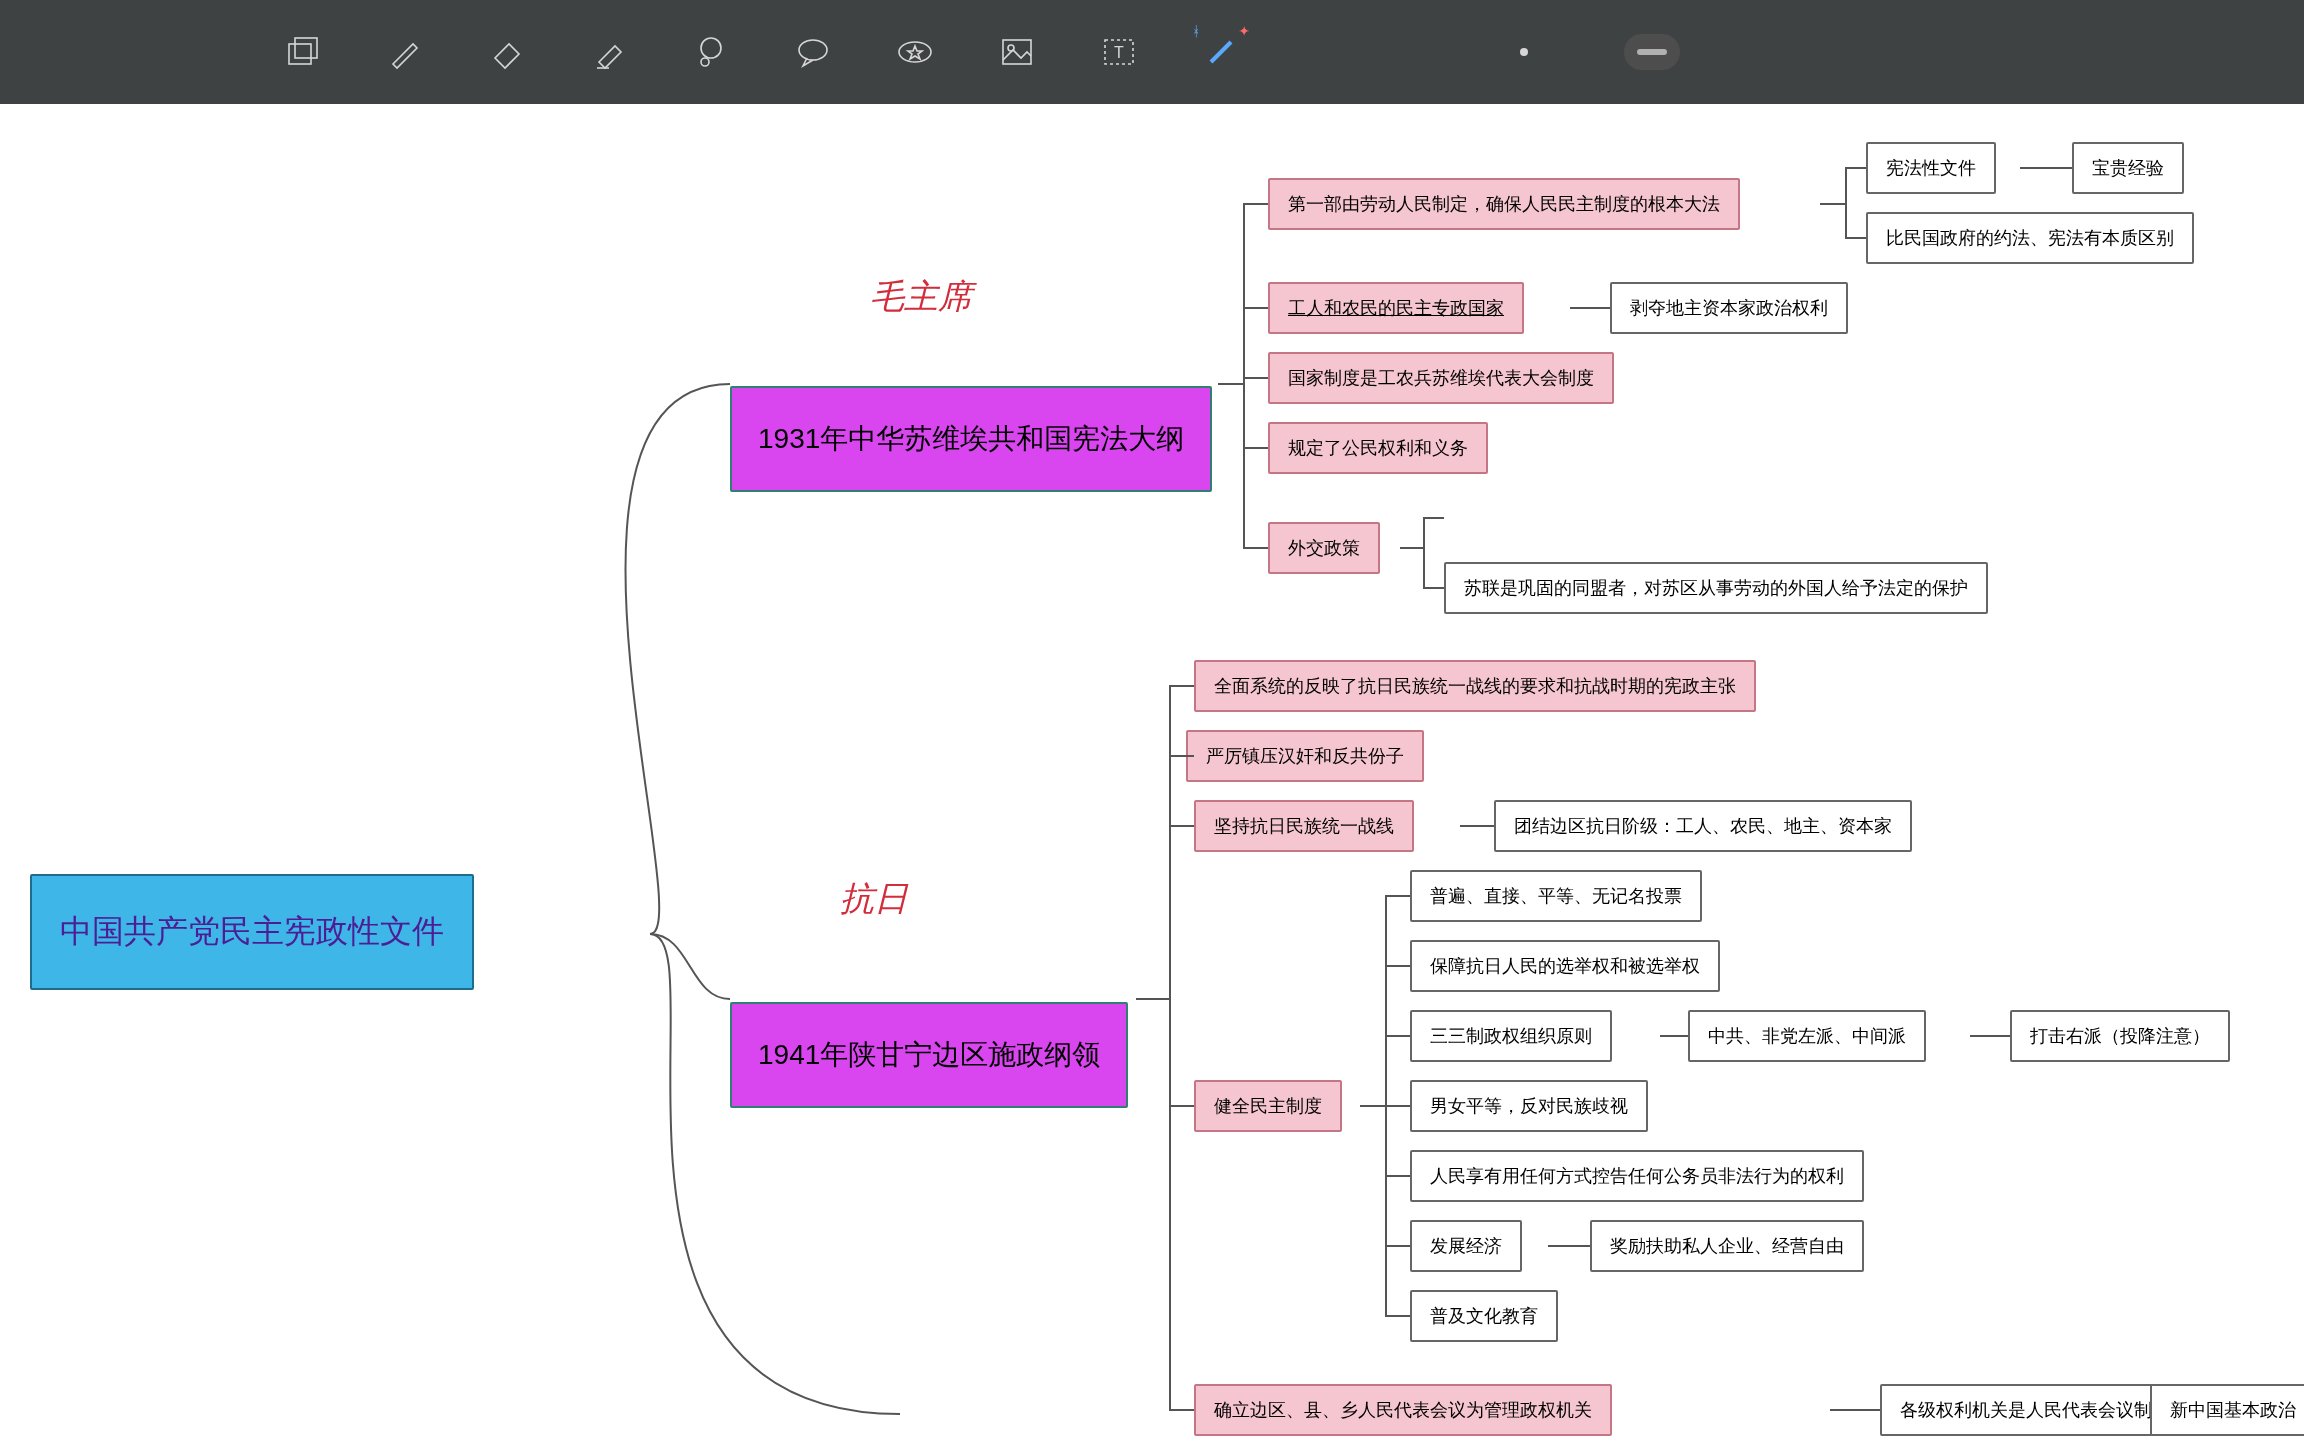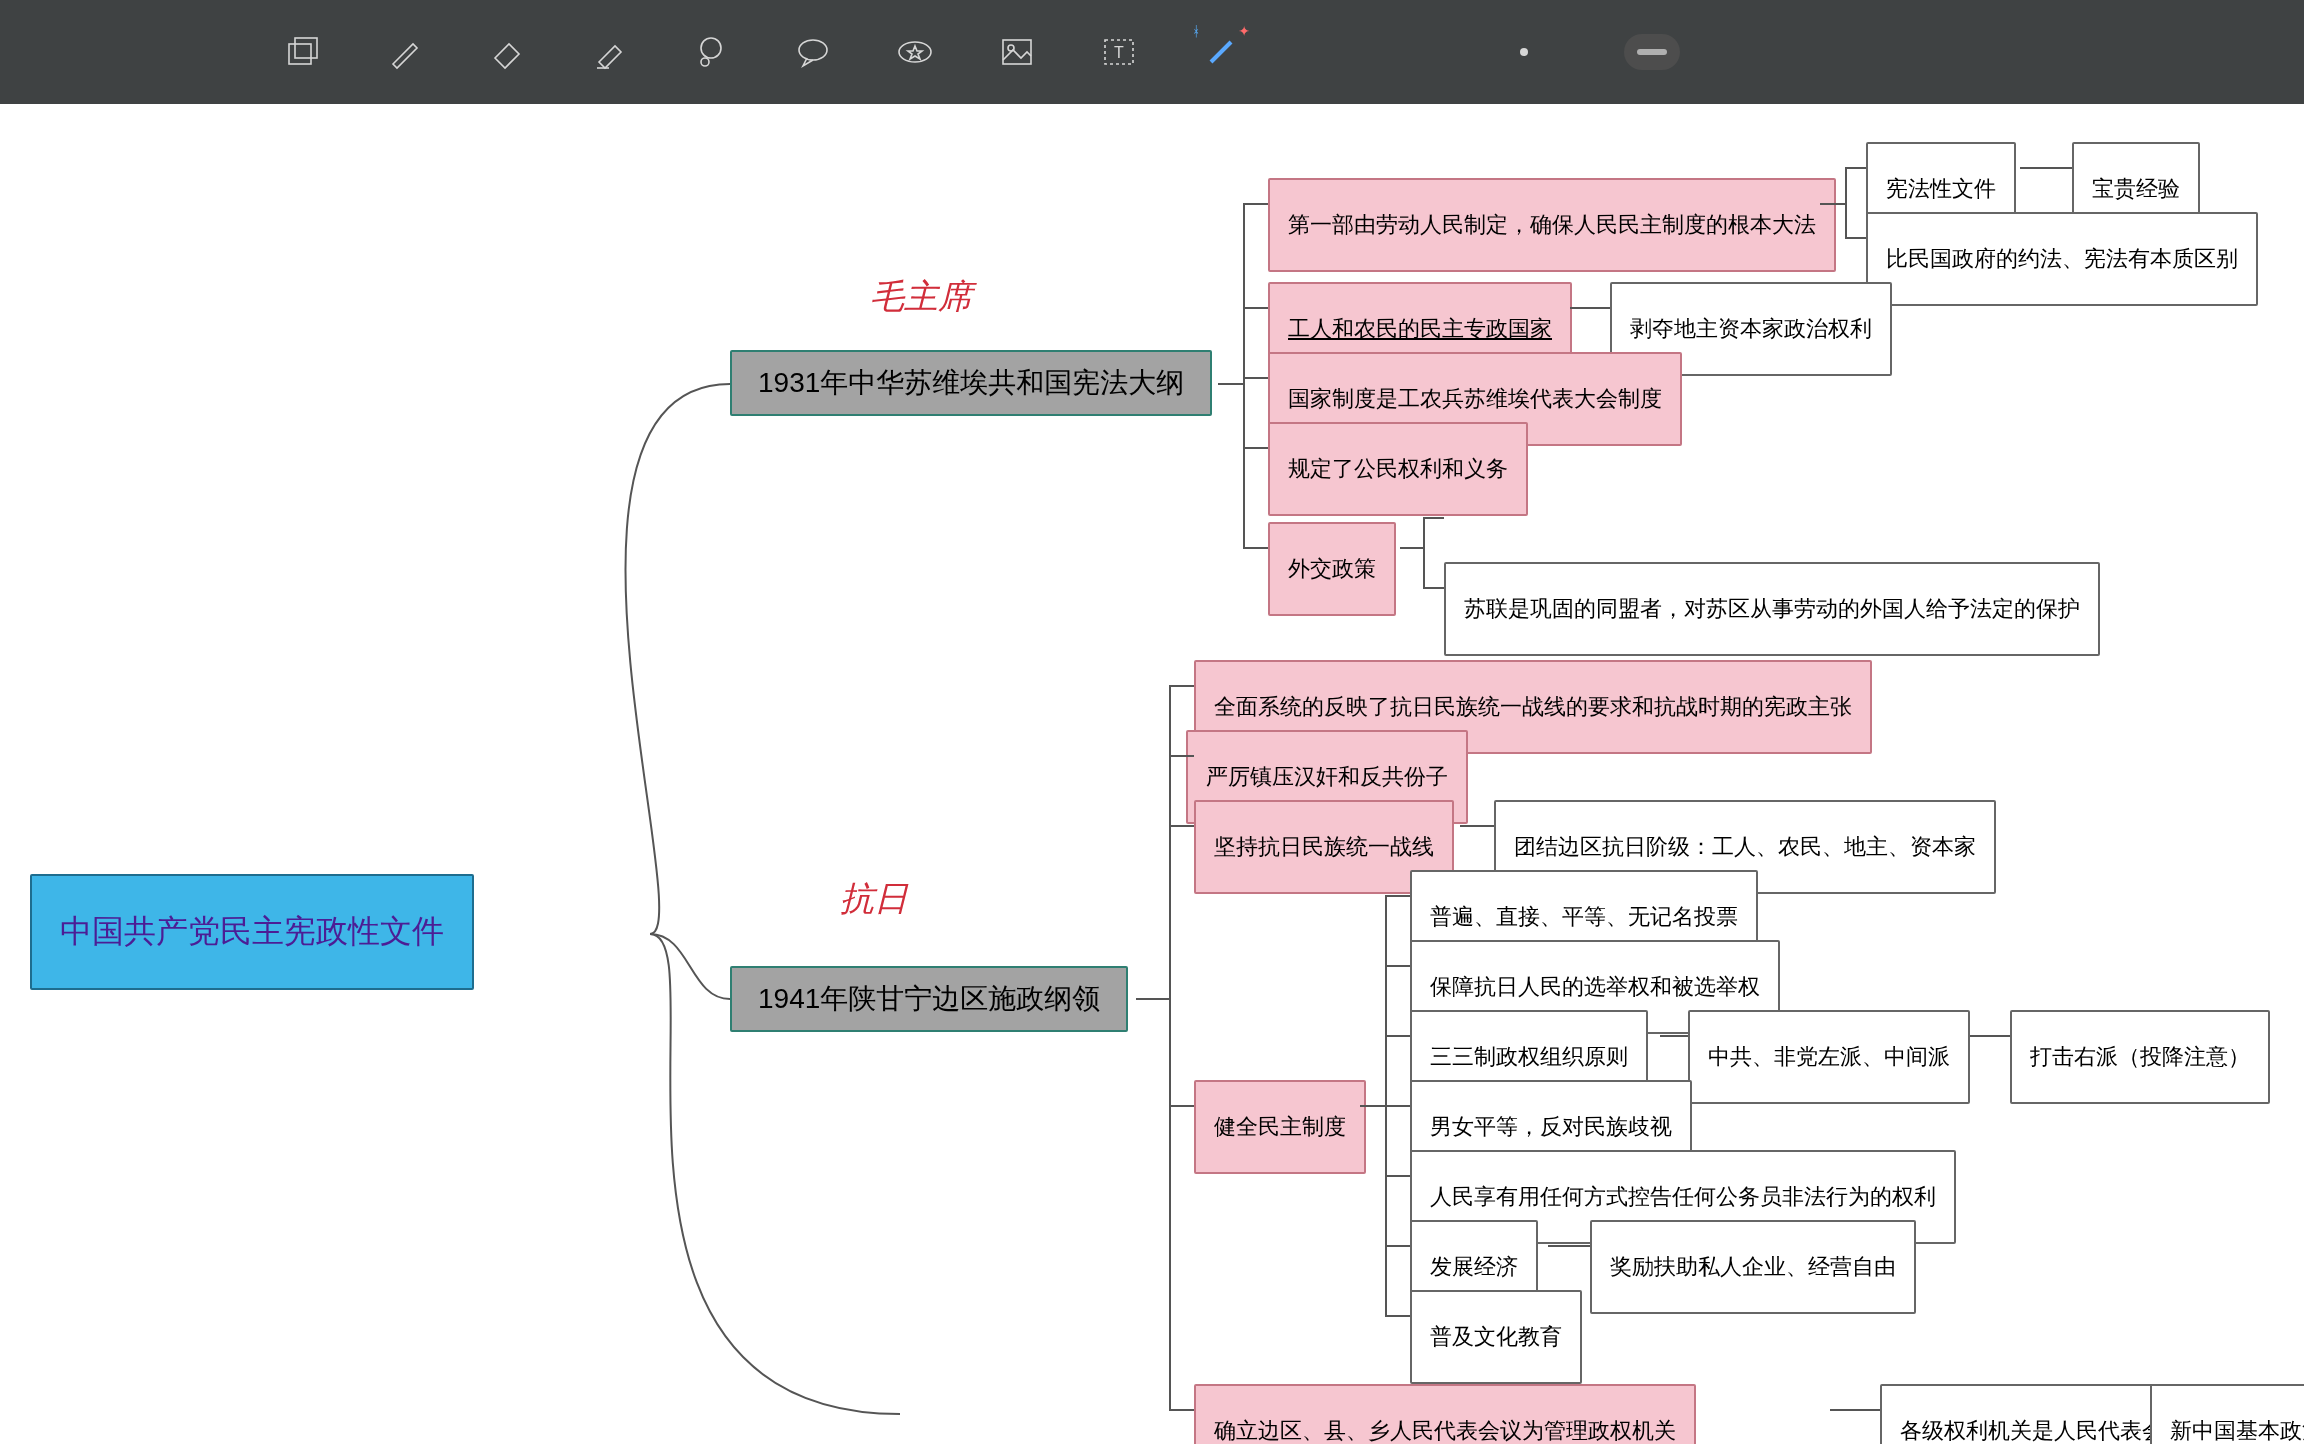--- a/index.html
+++ b/index.html
@@ -45,38 +45,39 @@
 
   
   .canvas {
     position:absolute;
     top:104px; left:0; right:0; bottom:0;
     background:#fff;
   }
   .node {
     position:absolute;
     border:2px solid #444;
-    padding: 30px 18px;
-    font-size: 22px;
+    padding: 12px 18px;
+    font-size: 18px;
     white-space:nowrap;
     background:#fff;
     border-radius:2px;
   }
   .root {
     background:#3eb6e8;
     border-color:#1e6d8f;
     font-size:32px;
     padding:34px 28px;
     color:#4c1d95;
   }
   .teal {
-    background:#a3a3a3;
+    background:#d946ef;
     border-color:#2f7f72;
     font-size:28px;
-    padding:12px 26px;
+    padding:32px 26px;
+    margin-top:36px;
   }
   .pink {
     background:#f6c6d0;
     border-color:#c47684;
   }
   .plain {
     background:#fff;
     border-color:#666;
   }
   .hand {

